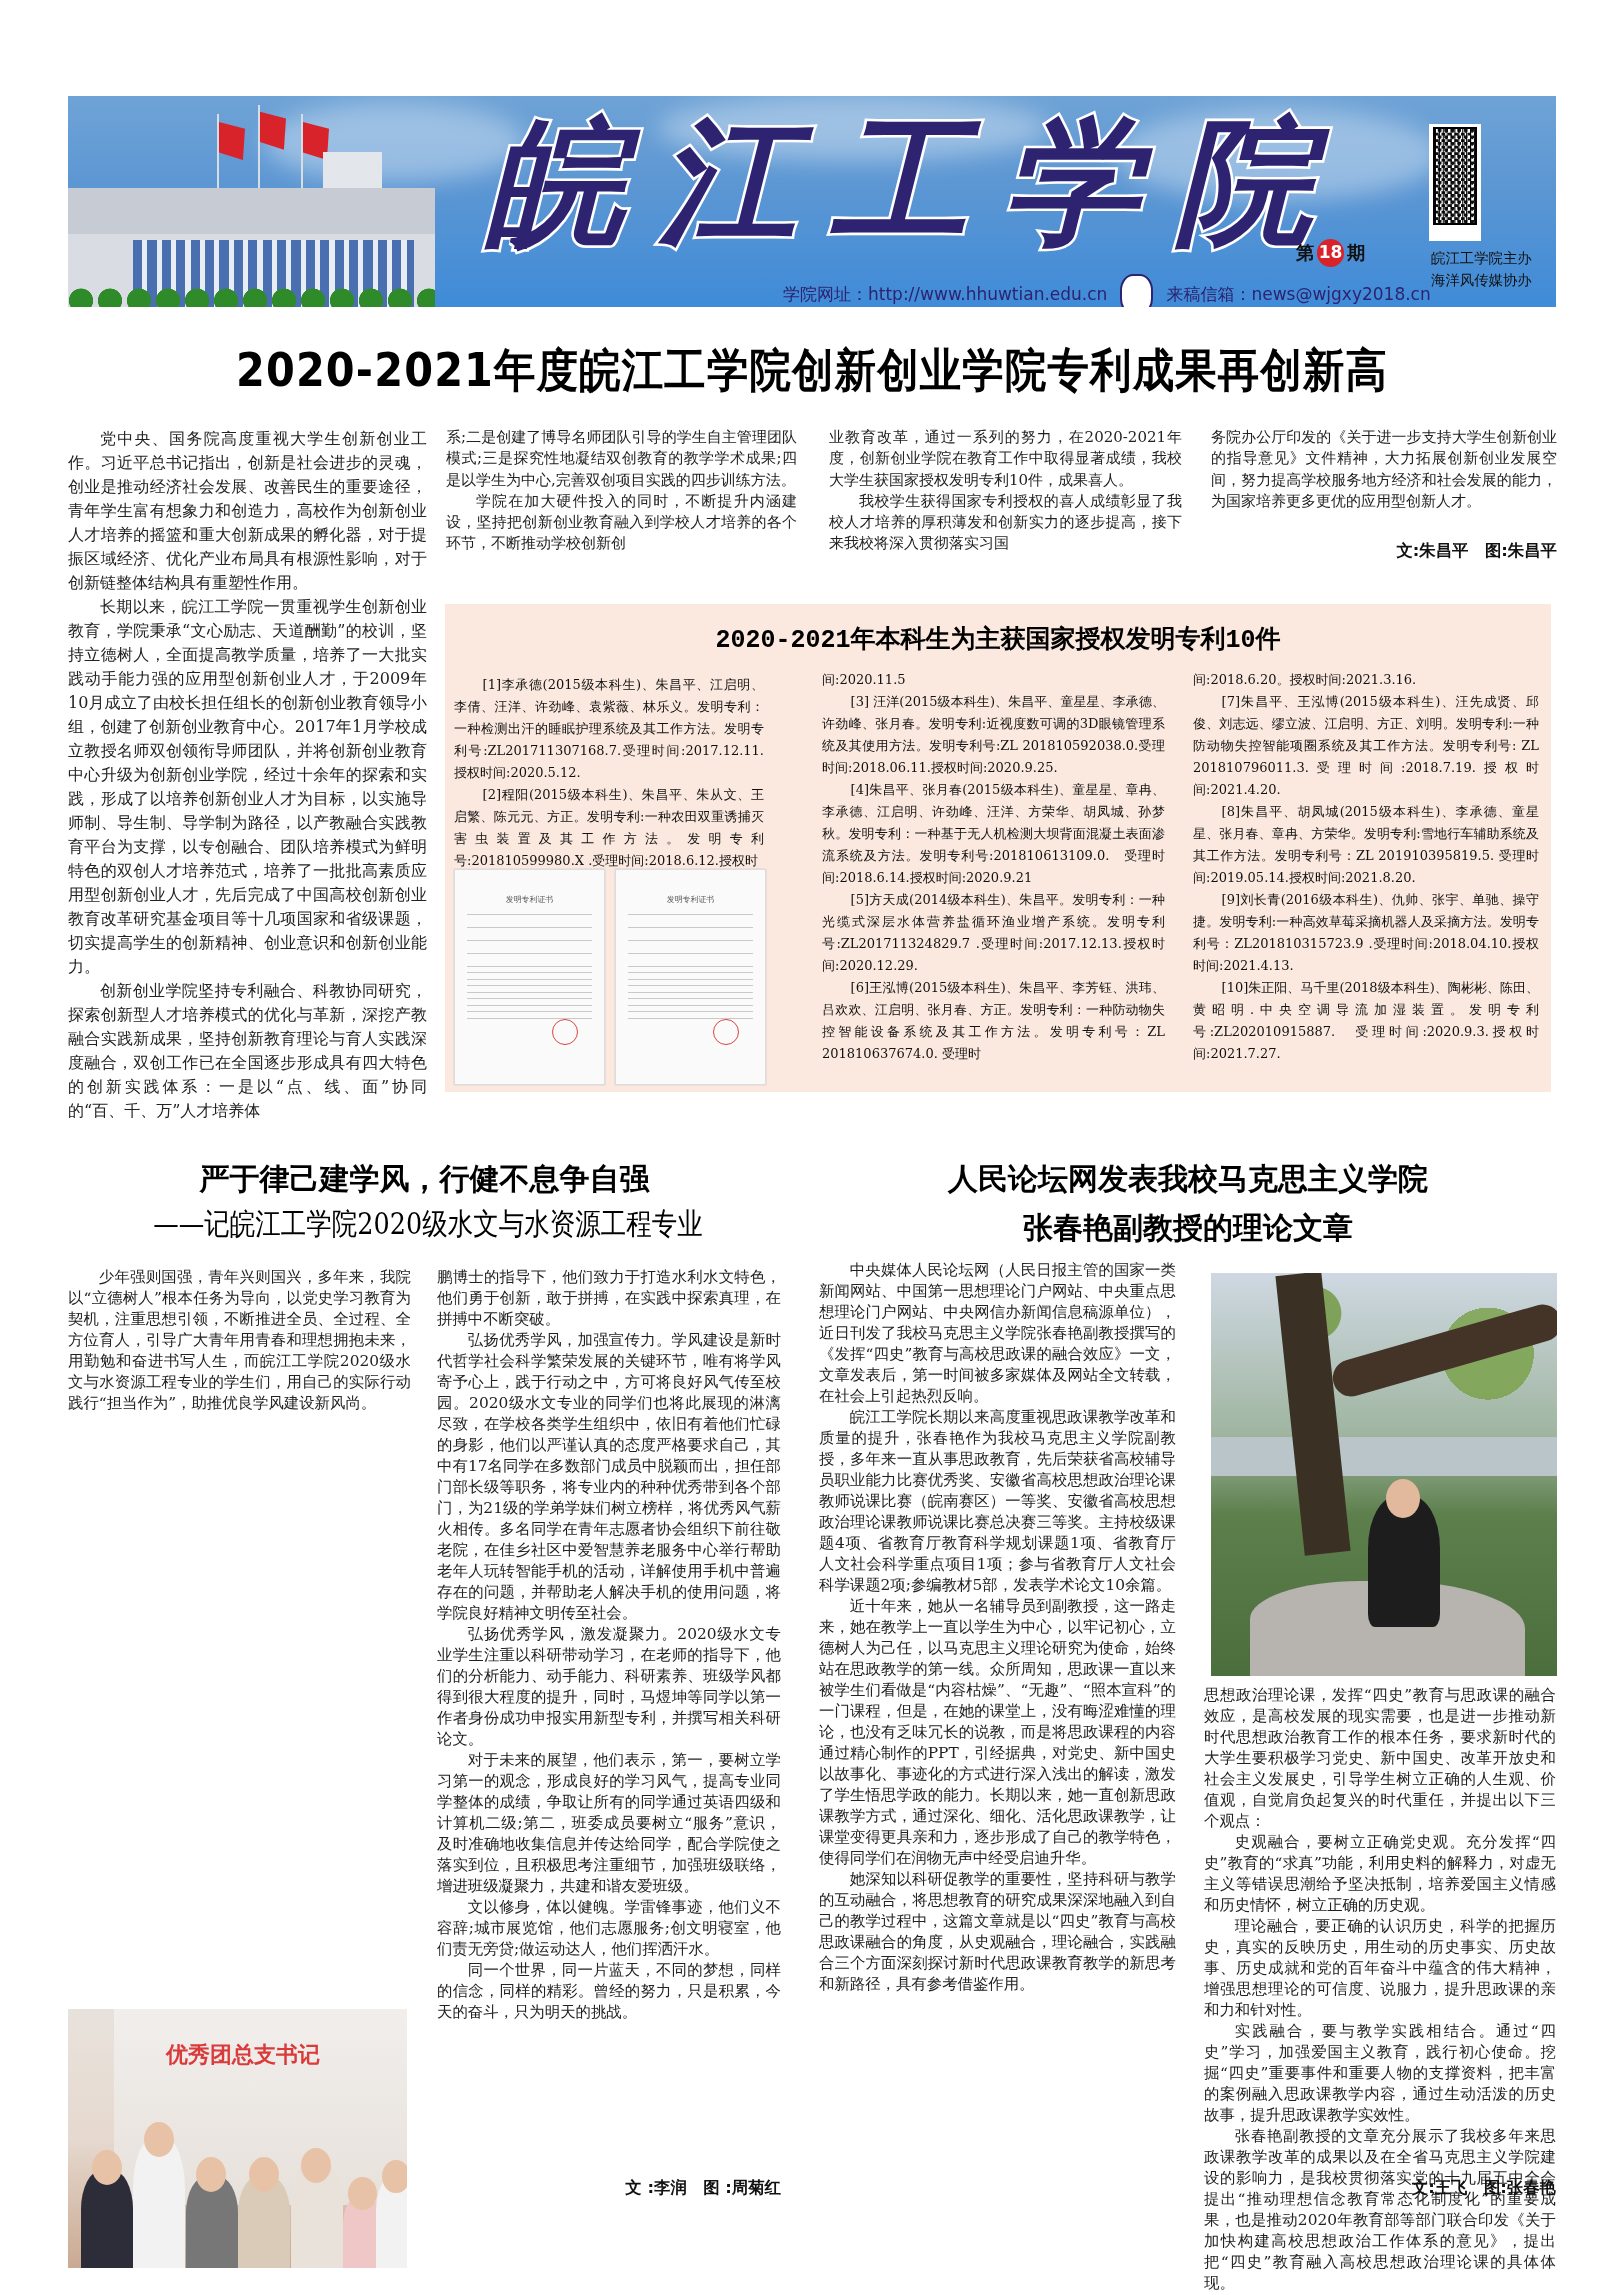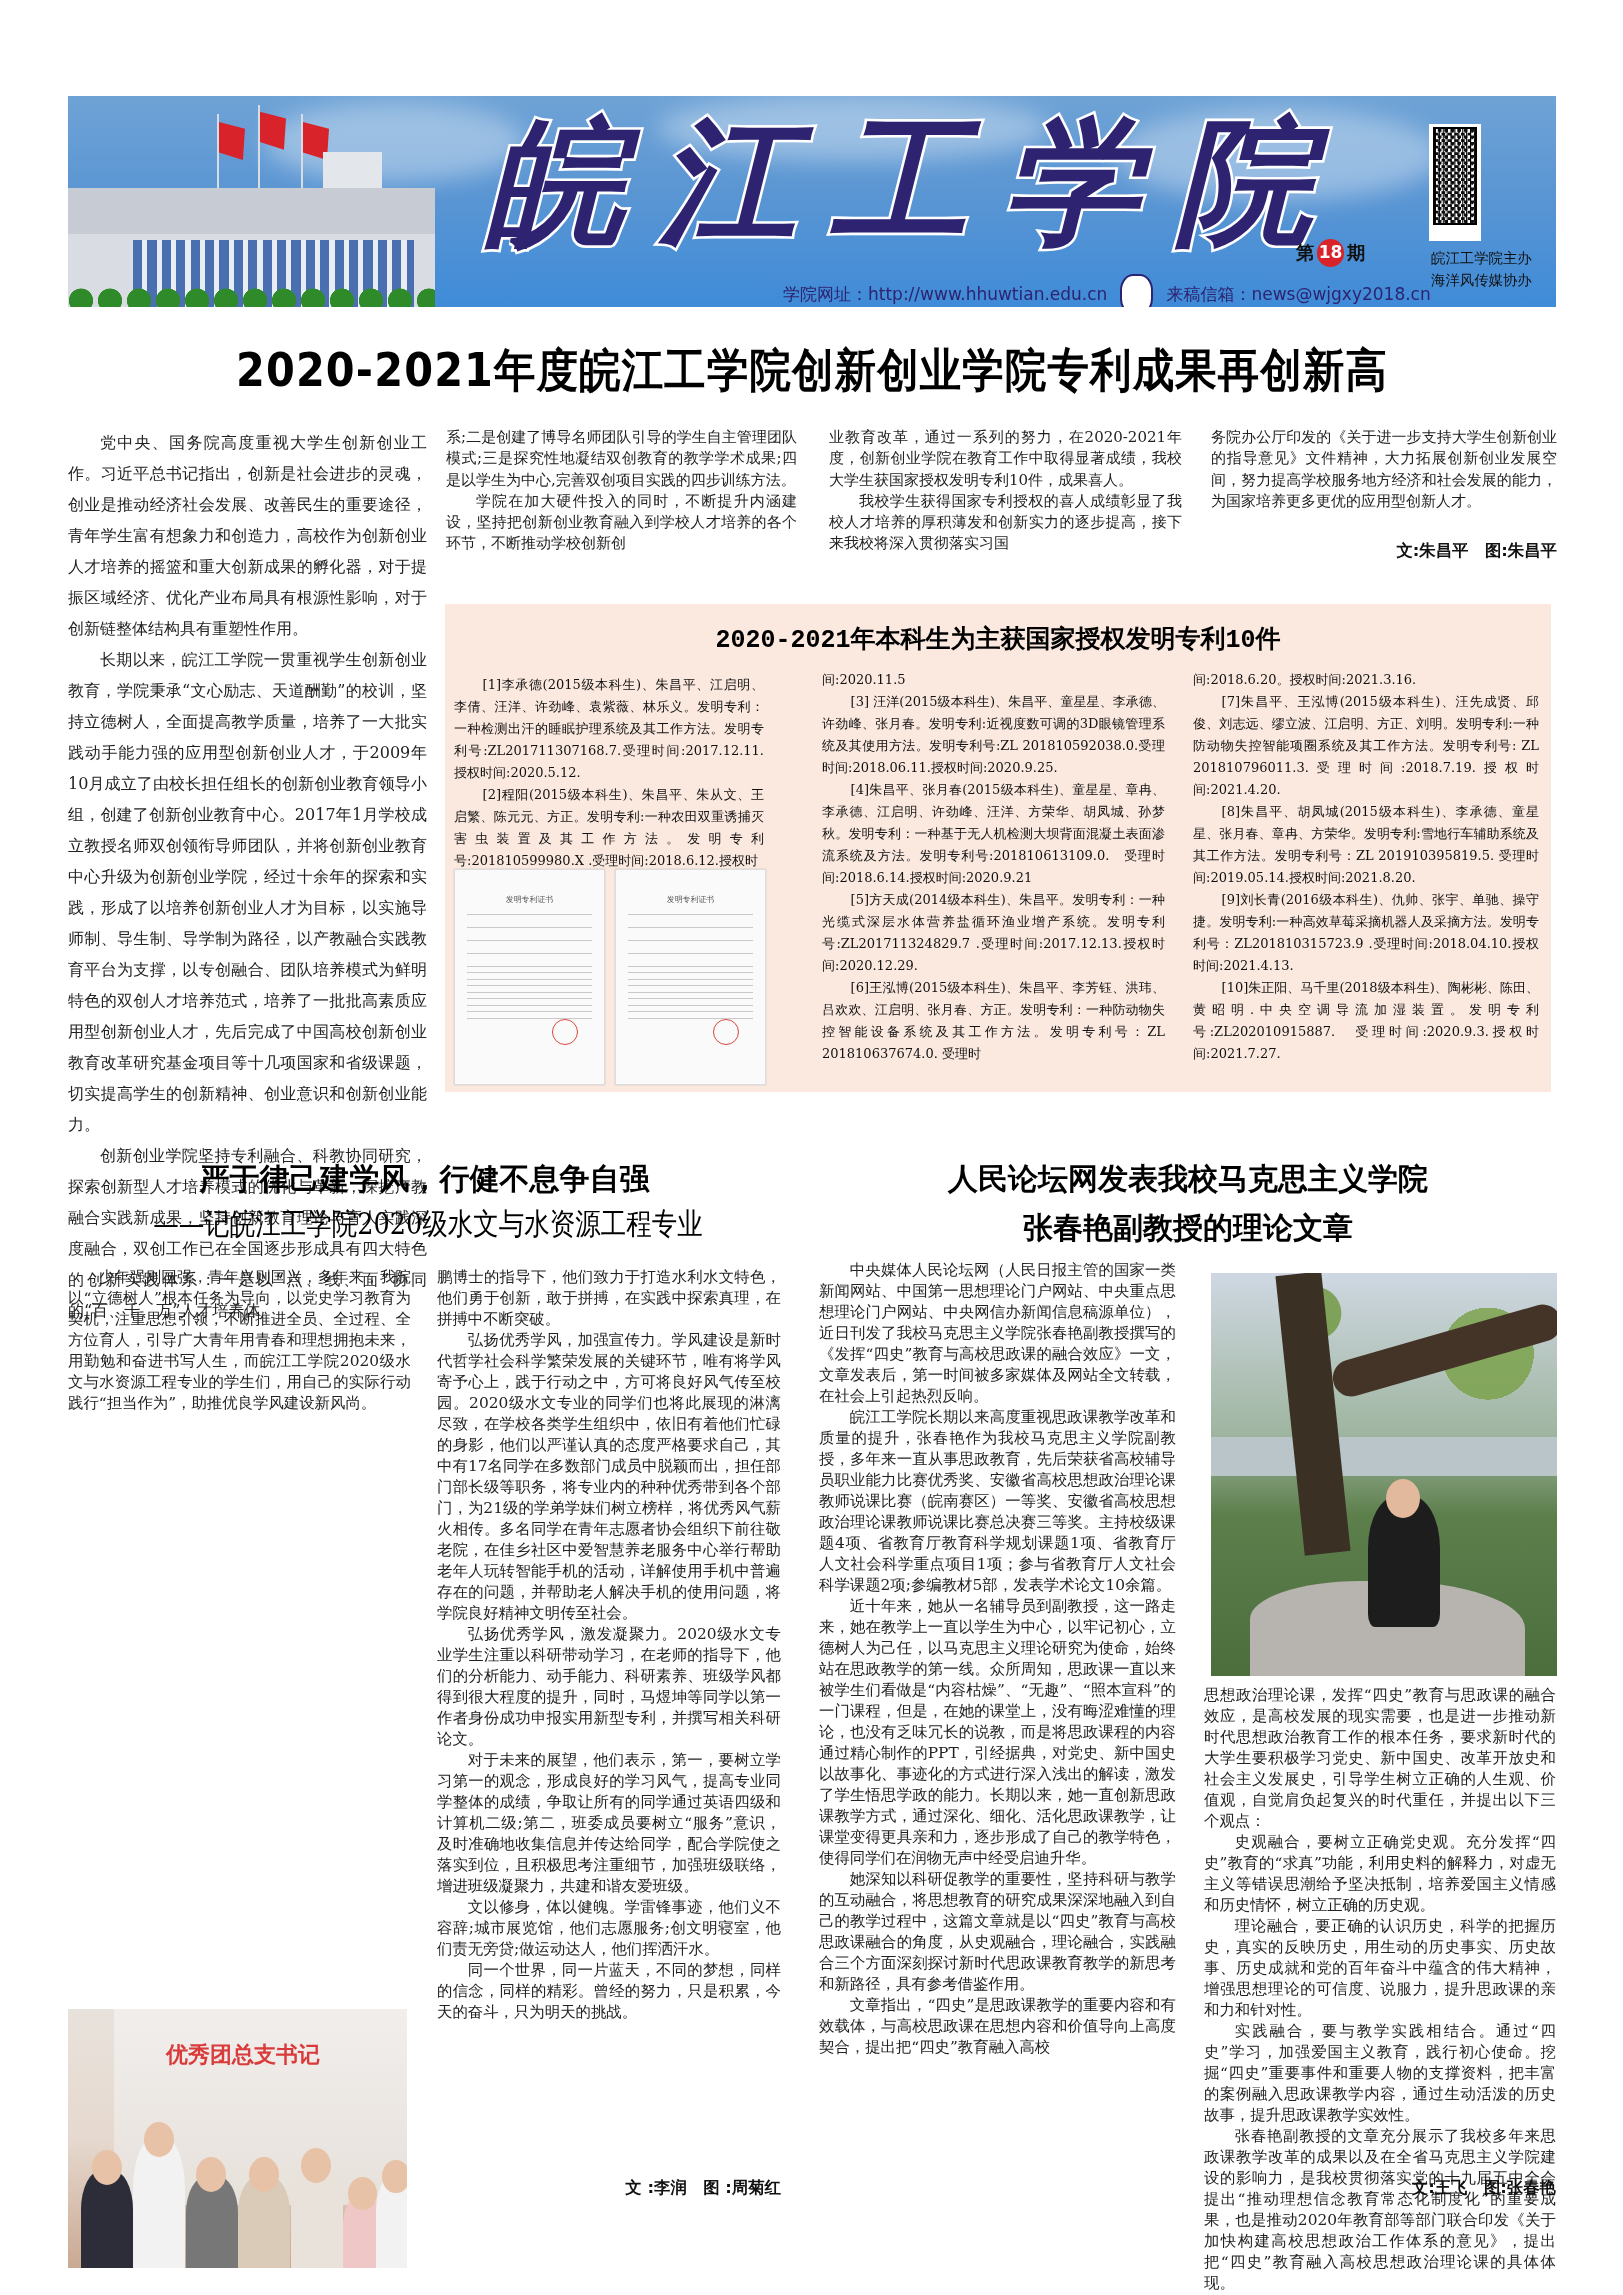--- a/index.html
+++ b/index.html
@@ -23,21 +23,21 @@
   #qr .code{width:100%;height:98px;background:
      linear-gradient(90deg,#000 0 1.3px,transparent 1.3px) 0 0/3.9px 3.9px,
      repeating-conic-gradient(#111 0 25%,#fff 0 50%) 0 0/6.5px 6.5px;border:2px solid #000}
   #sponsor{position:absolute;left:1363px;top:151px;font-family:"DejaVu Sans",sans-serif;font-size:14.4px;color:#111;line-height:22px}
   #mast-links{position:absolute;left:715px;top:178px;font-family:"DejaVu Sans",sans-serif;font-size:17px;color:#2d2370;white-space:nowrap}
   #mast-links .emblem{display:inline-block;width:33px;height:41px;vertical-align:middle;border:2px solid #2d2370;border-radius:40%;margin:0 13px;background:#fff}
   
   .headline{font-family:"DejaVu Sans","Liberation Sans",sans-serif;font-weight:bold;color:#000;white-space:nowrap}
   #main-headline{left:68px;top:340px;width:1488px;text-align:center;font-size:46px;letter-spacing:1.3px;transform:scaleX(0.9);transform-origin:center}
   
-  .col{position:absolute;font-size:16px;line-height:31px;text-align:justify;color:#222}
+  .col{position:absolute;font-size:16px;line-height:24px;text-align:justify;color:#222}
   .col p{text-indent:2em}
   .col p.cont{text-indent:0}
   .byline{font-family:"DejaVu Sans",sans-serif;font-weight:bold;font-size:16.4px;color:#111;text-align:right;white-space:nowrap}
   
   #patent-box{left:445px;top:604px;width:1106px;height:488px;background:#fbe9df}
   #patent-title{left:445px;top:622px;width:1106px;text-align:center;font-family:Liberation Mono, monospace;font-weight:bold;font-size:25px;color:#000}
   .pcol{position:absolute;font-size:13px;line-height:22px;text-align:justify;color:#111;font-family:"DejaVu Serif",serif}
   .pcol p{text-indent:2.2em}
   .pcol p.cont{text-indent:0}
   .cert{position:absolute;background:#fafafa;border:0.7px solid #ddd;box-shadow:0 0 1.3px #bbb}
@@ -190,21 +190,20 @@
 <div class="abs byline" style="left:437px;top:2177px;width:344px">文 :李润　图 :周菊红</div>
 
 <div id="a3-title1" class="abs headline">人民论坛网发表我校马克思主义学院</div>
 <div id="a3-title2" class="abs headline">张春艳副教授的理论文章</div>
 
 <div class="col" style="left:819px;top:1260px;width:357px;font-size:15.4px;line-height:21px">
   <p>中央媒体人民论坛网（人民日报主管的国家一类新闻网站、中国第一思想理论门户网站、中央重点思想理论门户网站、中央网信办新闻信息稿源单位），近日刊发了我校马克思主义学院张春艳副教授撰写的《发挥“四史”教育与高校思政课的融合效应》一文，文章发表后，第一时间被多家媒体及网站全文转载，在社会上引起热烈反响。</p>
   <p>皖江工学院长期以来高度重视思政课教学改革和质量的提升，张春艳作为我校马克思主义学院副教授，多年来一直从事思政教育，先后荣获省高校辅导员职业能力比赛优秀奖、安徽省高校思想政治理论课教师说课比赛（皖南赛区）一等奖、安徽省高校思想政治理论课教师说课比赛总决赛三等奖。主持校级课题4项、省教育厅教育科学规划课题1项、省教育厅人文社会科学重点项目1项；参与省教育厅人文社会科学课题2项;参编教材5部，发表学术论文10余篇。</p>
   <p>近十年来，她从一名辅导员到副教授，这一路走来，她在教学上一直以学生为中心，以牢记初心，立德树人为己任，以马克思主义理论研究为使命，始终站在思政教学的第一线。众所周知，思政课一直以来被学生们看做是“内容枯燥”、“无趣”、“照本宣科”的一门课程，但是，在她的课堂上，没有晦涩难懂的理论，也没有乏味冗长的说教，而是将思政课程的内容通过精心制作的PPT，引经据典，对党史、新中国史以故事化、事迹化的方式进行深入浅出的解读，激发了学生悟思学政的能力。长期以来，她一直创新思政课教学方式，通过深化、细化、活化思政课教学，让课堂变得更具亲和力，逐步形成了自己的教学特色，使得同学们在润物无声中经受启迪升华。</p>
   <p>她深知以科研促教学的重要性，坚持科研与教学的互动融合，将思想教育的研究成果深深地融入到自己的教学过程中，这篇文章就是以“四史”教育与高校思政课融合的角度，从史观融合，理论融合，实践融合三个方面深刻探讨新时代思政课教育教学的新思考和新路径，具有参考借鉴作用。</p>
-  <p>文章指出，“四史”是思政课教学的重要内容和有效载体，与高校思政课在思想内容和价值导向上高度契合，提出把“四史”教育融入高校</p>
 </div>
 
 <div id="photo-tree" class="photo">
   <div class="water"></div>
     <div class="leaves"></div>
     <div class="trunk"></div>
     <div class="branch"></div>
   <div class="rock"></div>
     <div class="woman"></div>
     <div class="face"></div>

